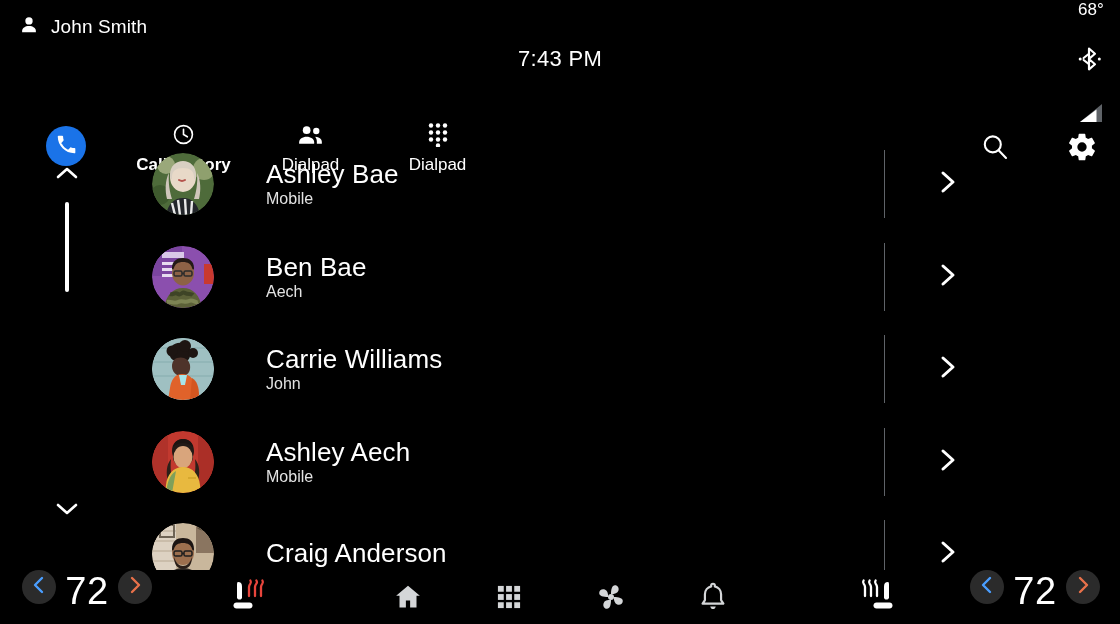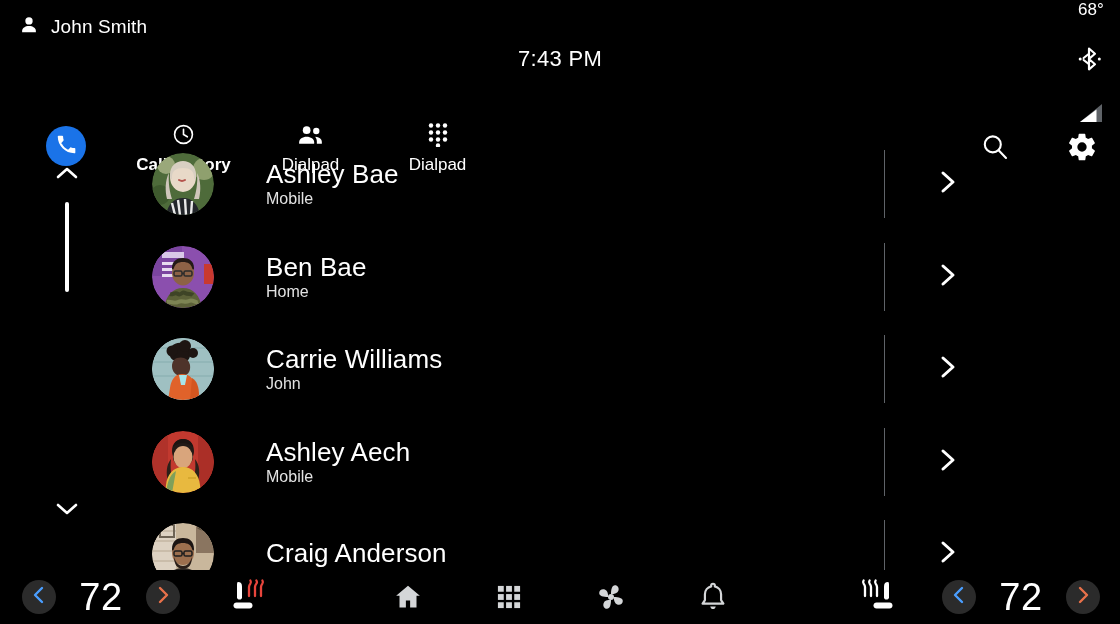--- a/index.html
+++ b/index.html
@@ -47,21 +47,21 @@
   
   .scrollbar { position:absolute; left:52px; top:138px; width:30px; height:432px; }
   .sb-arrow { position:absolute; left:0; width:30px; height:30px; display:flex; align-items:center; justify-content:center; cursor:pointer; }
   .sb-up { top:22px; }
   .sb-down { top:358px; }
   .sb-track { position:absolute; left:13px; top:64px; width:4px; height:250px; }
   .sb-thumb { position:absolute; left:0; top:0; width:4px; height:90px; background:#fff; border-radius:2px; cursor:pointer; }
 
   
   .bottombar { position:absolute; bottom:0; left:0; width:1120px; height:54px; background:#000; }
-  .temp-group { position:absolute; top:0; height:54px; display:flex; align-items:center; gap:14px; }
+  .temp-group { position:absolute; top:0; height:54px; display:flex; align-items:flex-start; }
   .temp-left { left:22px; }
   .temp-right { right:20px; }
   .circ-btn { width:34px; height:34px; border-radius:50%; background:#2b2b2b;
               display:flex; align-items:center; justify-content:center; cursor:pointer; }
   .temp-val { color:#fff; font-size:38px; font-weight:300; letter-spacing:.5px; min-width:62px; text-align:center; }
   .seat-btn { position:absolute; top:0; height:54px; display:flex; align-items:center; cursor:pointer; }
   .seat-left { left:228px; }
   .seat-right { right:222px; }
   .center-icons { position:absolute; left:0; top:0; width:1120px; height:54px;
                   display:flex; align-items:center; justify-content:center; gap:72px; }
@@ -229,21 +229,21 @@
             <rect x="32" y="25" width="8" height="5" rx="1.6" fill="none" stroke="#2b2b2b" stroke-width="1.5"></rect>
             <path d="M30 27.5h2" stroke="#2b2b2b" stroke-width="1.5"></path>
             <path d="M12 62c2-13 9-20 19-20s17 7 19 20z" fill="#5c6138"></path>
             <path d="M18 48c3 1 5-2 8 0s4-3 7-1 6 0 8 2" stroke="#3e4426" stroke-width="4" fill="none"></path>
             <path d="M15 56c4-1 7 2 11 0s7 1 11-1 6 2 9 1" stroke="#7d8453" stroke-width="4" fill="none"></path>
           </g>
         </svg>
       </div>
       <div class="row-text">
         <div class="row-name">Ben Bae</div>
-        <div class="row-sub">Home</div>
+        <div class="row-sub">Aech</div>
       </div>
       <div class="row-div"></div>
       <span class="row-chev">
         <svg width="26" height="26" viewBox="0 0 26 26">
             <path d="M8 4l10 9-10 9" fill="none" stroke="#fff" stroke-width="3" stroke-linecap="round" stroke-linejoin="round"></path>
           </svg>
       </span>
     </div>
 
     <div class="row">

